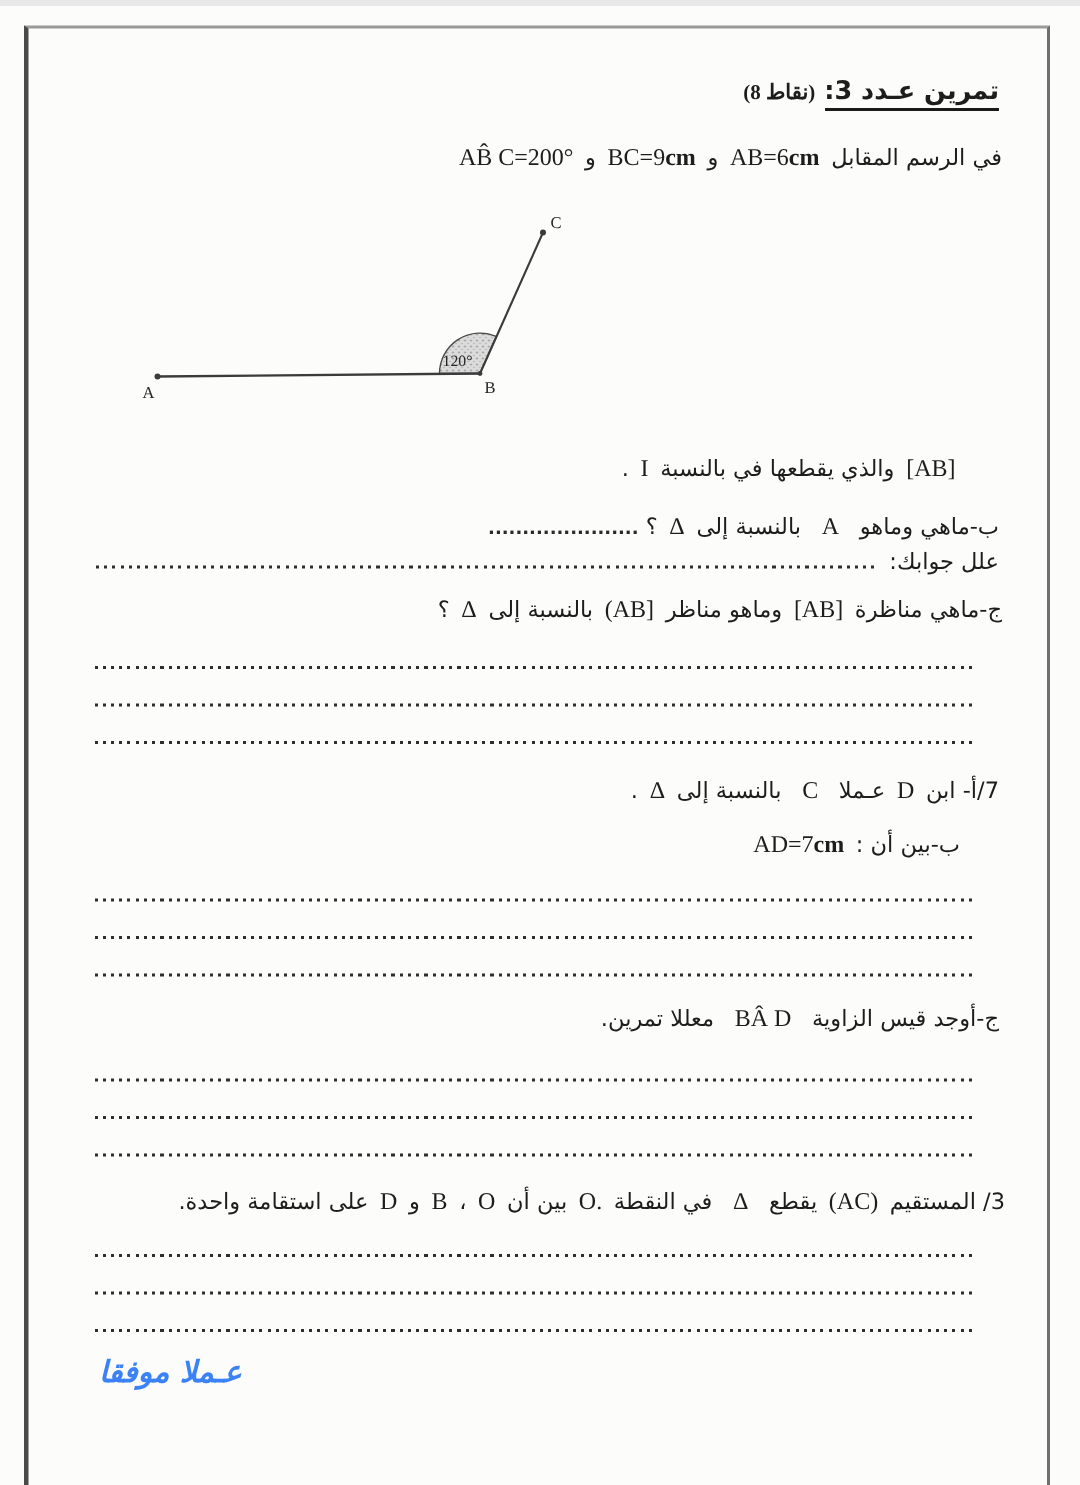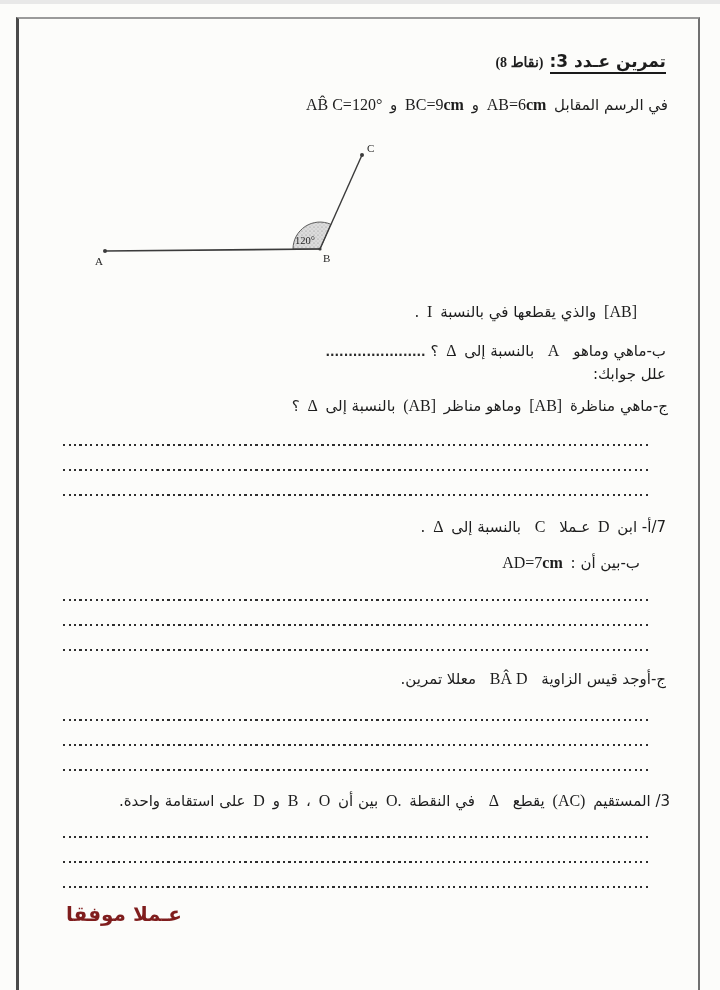--- a/index.html
+++ b/index.html
@@ -40,30 +40,31 @@
   .gap{margin:0 9px;}
   .pts{font-size:14px;margin-right:6px;}
   .idots{
     font-weight:bold;letter-spacing:2.5px;font-size:12px;color:#2a2a2a;
   }
   #title{top:46px;right:54px;font-size:17px;}
   #intro{top:90px;right:52px;}
   #q1a1{top:262px;right:54px;}
   #q1a2{top:297px;right:80px;}
   #q1b{top:336px;right:54px;}
-  #q1just{top:359px;right:54px;left:62px;display:flex;flex-direction:column;}
+  #q1just{top:359px;right:54px;left:62px;display:flex;}
   #q1c{top:391px;right:52px;}
   #q2a{top:512px;right:54px;}
   #q2b{top:548px;right:80px;}
   #q2c{top:664px;right:54px;}
   #q3{top:786px;right:50px;}
   #footer{
     top:899px;left:66px;right:auto;
-    font-size:20px;font-weight:bold;color:#7f1d1d;
+    font-size:20px;font-weight:bold;color:#3b82f6;
     letter-spacing:1px;
+    font-style:italic;
   }
   .leader{
     flex:1;height:2px;align-self:flex-end;
     margin:0 8px 6px 2px;
     background:repeating-linear-gradient(to right,#2e2e2e 0 2px,transparent 2px 5.5px);
   }
   .dots-group{position:absolute;left:63px;right:72px;}
   #dots1{top:440px;}
   #dots2{top:595px;}
   #dots3{top:715px;}
@@ -79,21 +80,21 @@
   }
 </style>
 </head>
 <body>
 
 <div id="page">
   <div id="frame"></div>
 
   <div class="line" id="title"><span class="b u">تمرين عـدد 3:</span><span dir="ltr" class="tok b pts">(8 نقاط)</span></div>
 
-  <div class="line" id="intro"><span>في الرسم المقابل </span><span dir="ltr" class="tok"><span>AB=6</span><span class="b">cm</span></span><span> و </span><span dir="ltr" class="tok"><span>BC=9</span><span class="b">cm</span></span><span> و </span><span dir="ltr" class="tok"><span>AB̂ C=120°</span></span></div>
+  <div class="line" id="intro"><span>في الرسم المقابل </span><span dir="ltr" class="tok"><span>AB=6</span><span class="b">cm</span></span><span> و </span><span dir="ltr" class="tok"><span>BC=9</span><span class="b">cm</span></span><span> و </span><span dir="ltr" class="tok"><span>AB̂ C=200°</span></span></div>
 
   <svg id="figure" viewBox="0 0 300 128" xmlns="http://www.w3.org/2000/svg">
     <defs>
       <pattern id="stip" width="4" height="4" patternUnits="userSpaceOnUse">
         <rect width="4" height="4" fill="#dcdcdc"></rect>
         <circle cx="1" cy="1" r="0.6" fill="#8f8f8f"></circle>
         <circle cx="3" cy="3" r="0.5" fill="#a8a8a8"></circle>
       </pattern>
     </defs>
     <path d="M235 107 L208 107 A27 27 0 0 1 245.8 82.3 Z" fill="url(#stip)" stroke="#4a4a4a" stroke-width="0.9"></path>

